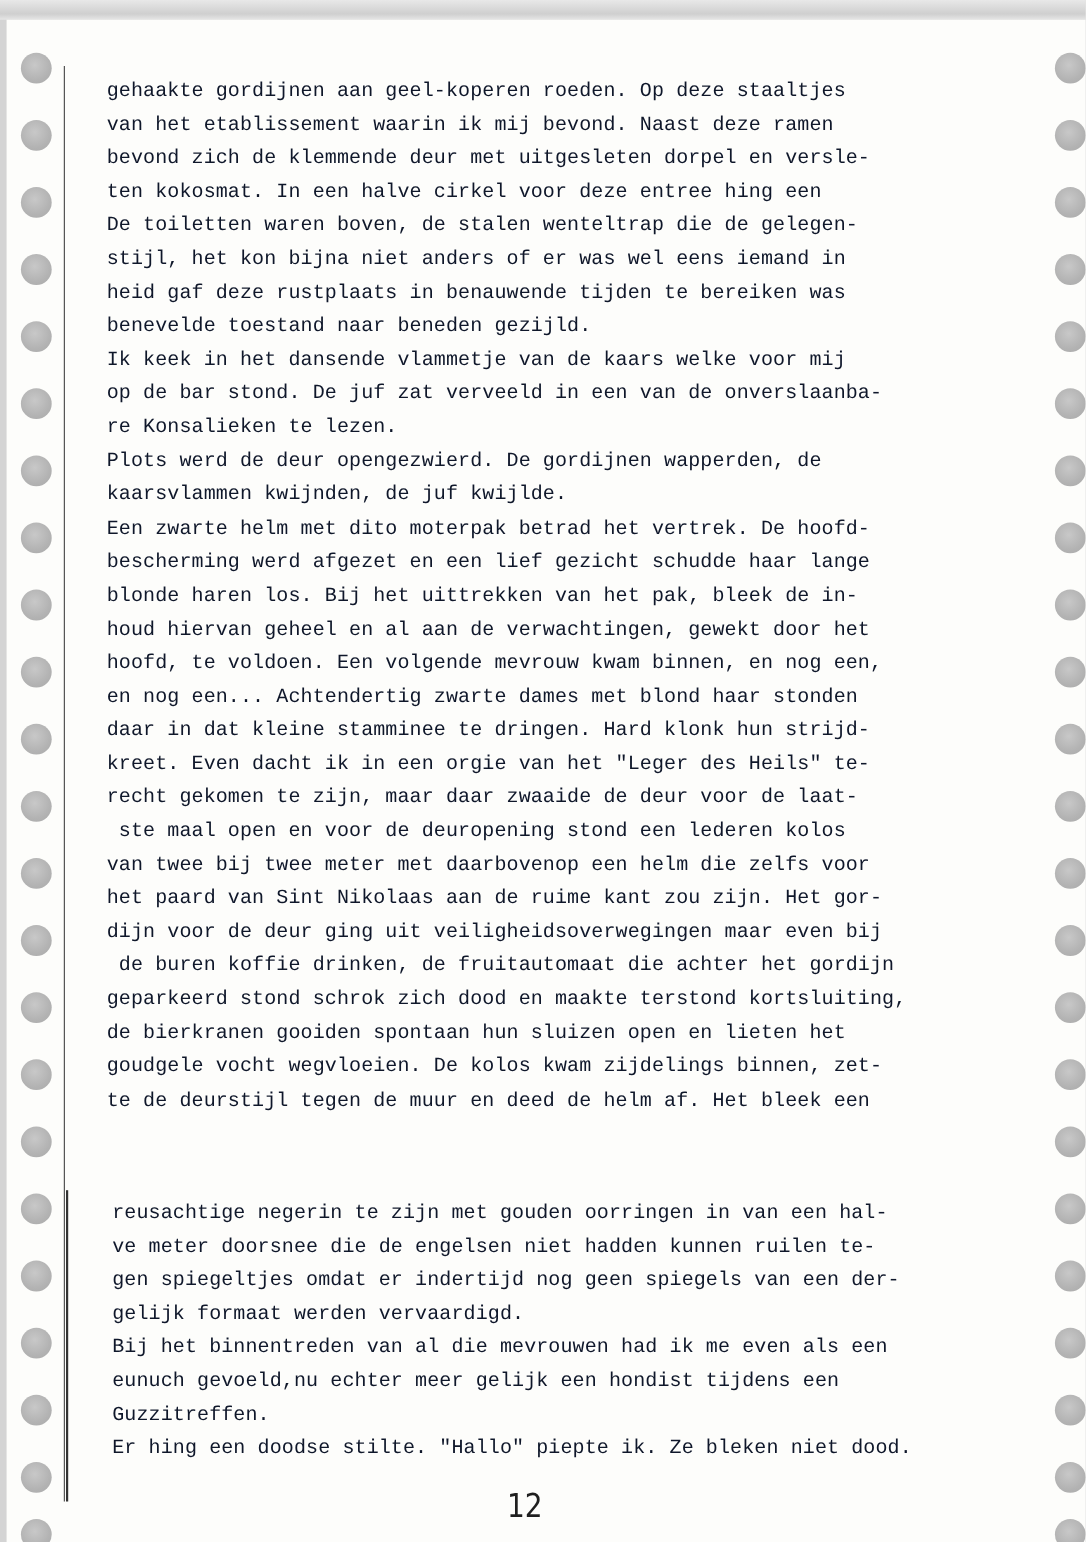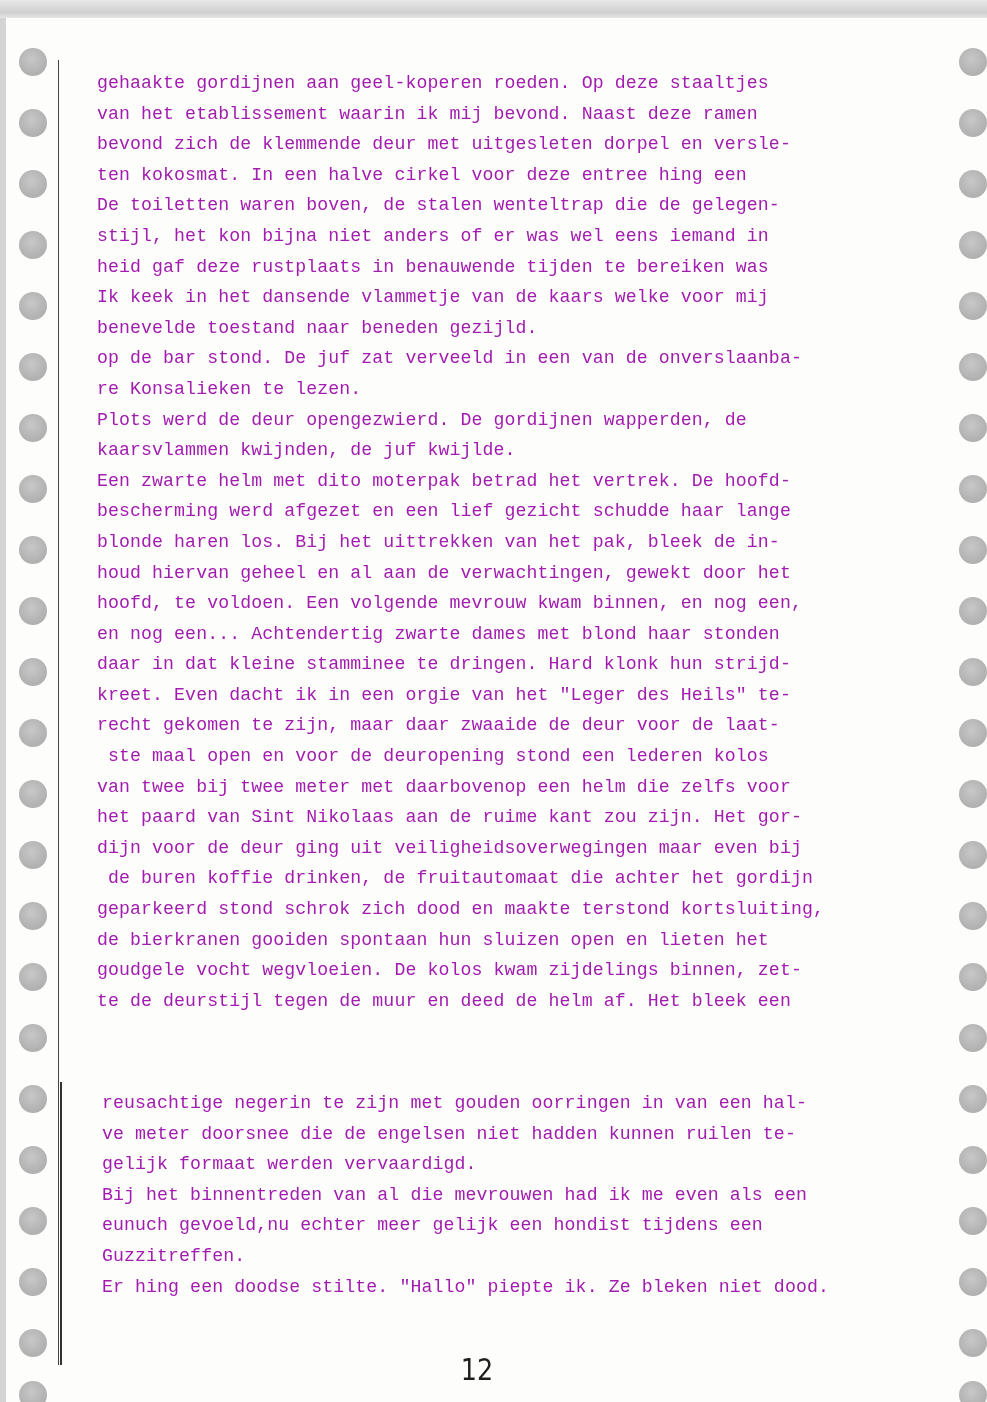--- a/index.html
+++ b/index.html
@@ -58,21 +58,21 @@
     height: 283px;
     width: 2px;
     left: 60px;
     background: #333;
   }
   .text-block {
     position: absolute;
     left: 97px;
     top: 68px;
     width: 830px;
-    color: #a21caf;
+    color: #0f172a;
     font-size: 18.2px;
     letter-spacing: 0.1px;
   }
   .line {
     height: 30.6px;
     line-height: 30.6px;
     white-space: pre;
   }
   .text-block.second {
     top: 1088px;
@@ -151,22 +151,22 @@
 <div class="margin-line thick"></div>
 
 <div class="text-block" id="part1">
     <div class="line">gehaakte gordijnen aan geel-koperen roeden. Op deze staaltjes</div>
     <div class="line">van het etablissement waarin ik mij bevond. Naast deze ramen</div>
     <div class="line">bevond zich de klemmende deur met uitgesleten dorpel en versle-</div>
     <div class="line">ten kokosmat. In een halve cirkel voor deze entree hing een</div>
     <div class="line">De toiletten waren boven, de stalen wenteltrap die de gelegen-</div>
     <div class="line">stijl, het kon bijna niet anders of er was wel eens iemand in</div>
     <div class="line">heid gaf deze rustplaats in benauwende tijden te bereiken was</div>
+    <div class="line">benevelde toestand naar beneden gezijld.</div>
     <div class="line">Ik keek in het dansende vlammetje van de kaars welke voor mij</div>
-    <div class="line">benevelde toestand naar beneden gezijld.</div>
     <div class="line">op de bar stond. De juf zat verveeld in een van de onverslaanba-</div>
     <div class="line">re Konsalieken te lezen.</div>
     <div class="line">Plots werd de deur opengezwierd. De gordijnen wapperden, de</div>
     <div class="line">kaarsvlammen kwijnden, de juf kwijlde.</div>
     <div class="line">Een zwarte helm met dito moterpak betrad het vertrek. De hoofd-</div>
     <div class="line">bescherming werd afgezet en een lief gezicht schudde haar lange</div>
     <div class="line">blonde haren los. Bij het uittrekken van het pak, bleek de in-</div>
     <div class="line">houd hiervan geheel en al aan de verwachtingen, gewekt door het</div>
     <div class="line">hoofd, te voldoen. Een volgende mevrouw kwam binnen, en nog een,</div>
     <div class="line">en nog een... Achtendertig zwarte dames met blond haar stonden</div>
@@ -179,20 +179,21 @@
     <div class="line">dijn voor de deur ging uit veiligheidsoverwegingen maar even bij</div>
     <div class="line"> de buren koffie drinken, de fruitautomaat die achter het gordijn</div>
     <div class="line">geparkeerd stond schrok zich dood en maakte terstond kortsluiting,</div>
     <div class="line">de bierkranen gooiden spontaan hun sluizen open en lieten het</div>
     <div class="line">goudgele vocht wegvloeien. De kolos kwam zijdelings binnen, zet-</div>
     <div class="line">te de deurstijl tegen de muur en deed de helm af. Het bleek een</div>
   </div>
 <div class="text-block second" id="part2">
     <div class="line">reusachtige negerin te zijn met gouden oorringen in van een hal-</div>
     <div class="line">ve meter doorsnee die de engelsen niet hadden kunnen ruilen te-</div>
+    <div class="line">gen spiegeltjes omdat er indertijd nog geen spiegels van een der-</div>
     <div class="line">gelijk formaat werden vervaardigd.</div>
     <div class="line">Bij het binnentreden van al die mevrouwen had ik me even als een</div>
     <div class="line">eunuch gevoeld,nu echter meer gelijk een hondist tijdens een</div>
     <div class="line">Guzzitreffen.</div>
     <div class="line">Er hing een doodse stilte. "Hallo" piepte ik. Ze bleken niet dood.</div>
   </div>
 
 <div class="page-number">12</div>
 
 </body></html>

